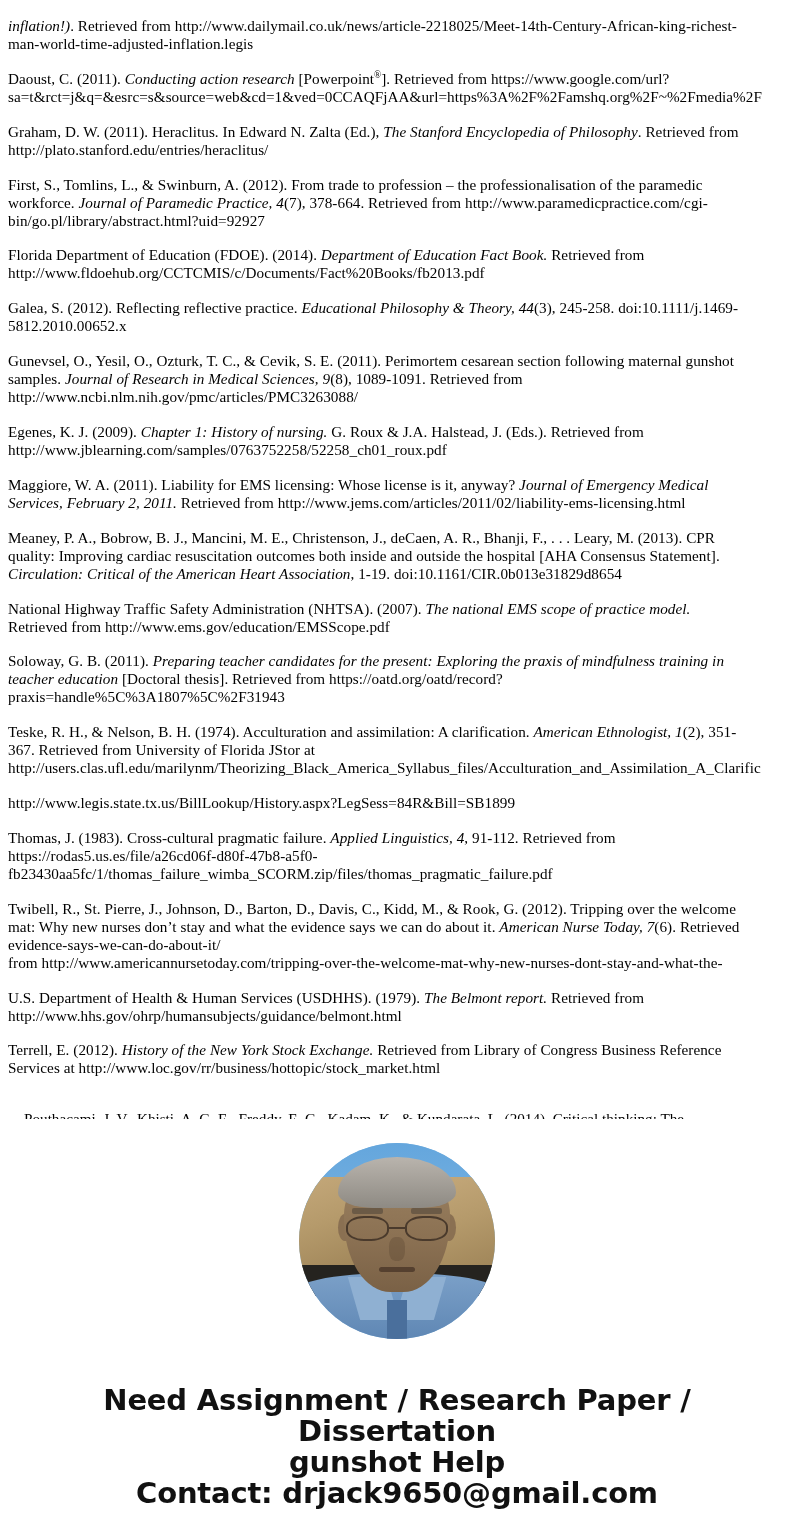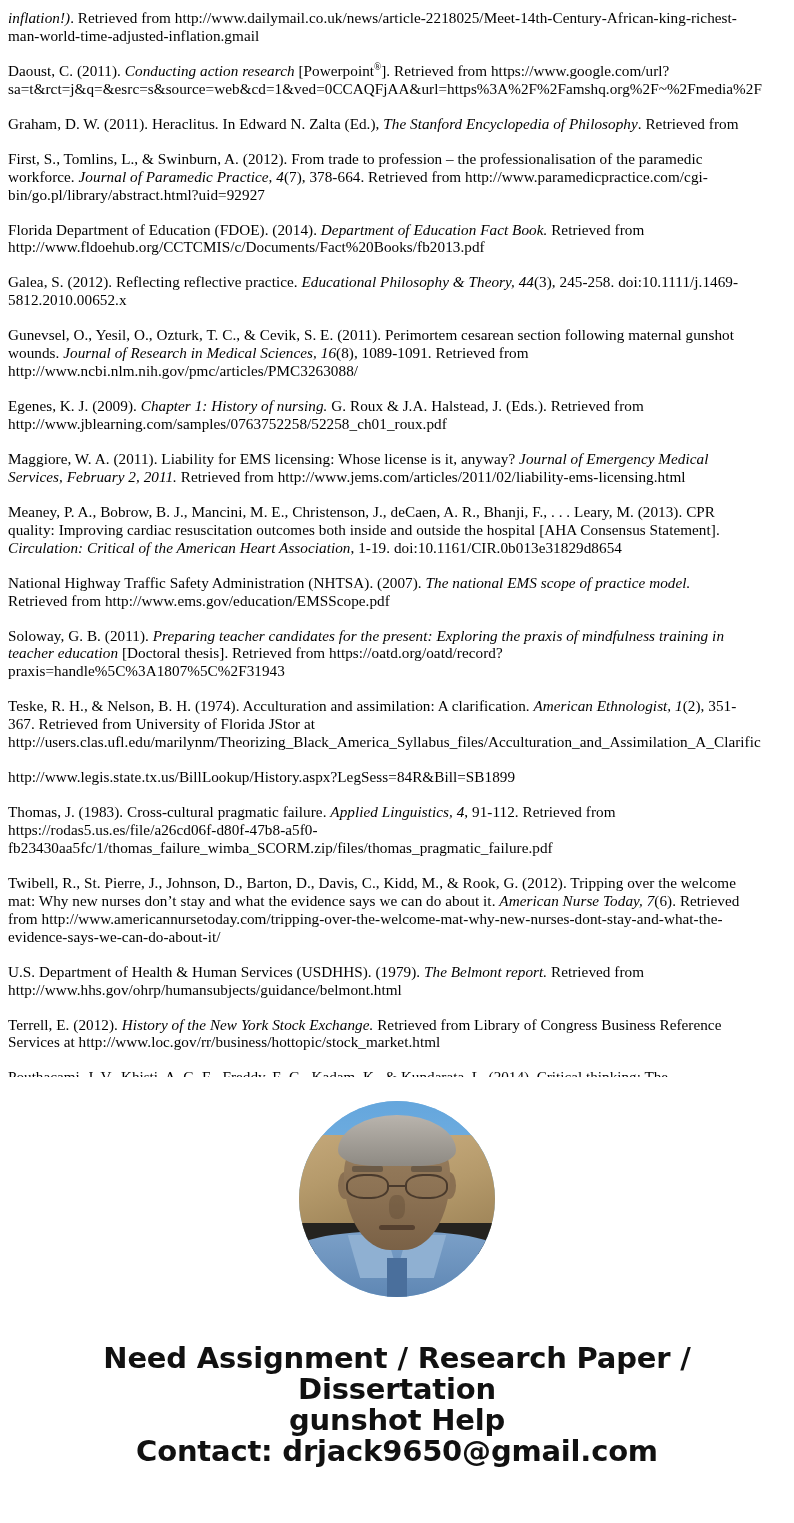--- a/index.html
+++ b/index.html
@@ -31,30 +31,30 @@
     white-space: pre;
   }
   .ref i {
     font-style: italic;
   }
   .ref sup {
     font-size: 0.62em;
     vertical-align: super;
     line-height: 0;
   }
-  .ref.first { margin-top: 8px; padding-top: 1px; }
+  .ref.first { margin-top: 16px; padding-top: 1px; }
 
   
   .ref-clipped {
     font-size: 15.2px;
     line-height: 1.18;
     height: 9px;
     overflow: hidden;
     white-space: nowrap;
-    margin: 0;
+    margin: 16px;
     padding: 0 8px;
   }
 
   
   #photo-block {
     margin-top: 24px;
     display: flex;
     justify-content: center;
   }
   .avatar {
@@ -228,45 +228,46 @@
     font-size: 29px;
     line-height: 1.06;
   }
 </style>
 </head>
 <body>
 
 <div id="references">
     <div class="ref first">
       <span class="ln"><i>inflation!)</i><span>. Retrieved from http://www.dailymail.co.uk/news/article-2218025/Meet-14th-Century-African-king-richest-</span></span>
-      <span class="ln"><span>man-world-time-adjusted-inflation.gmail</span></span>
+      <span class="ln"><span>man-world-time-adjusted-inflation.legis</span></span>
     </div>
     <div class="ref">
       <span class="ln"><span>Daoust, C. (2011). </span><i>Conducting action research</i><span> [Powerpoint</span><sup>®</sup><span>]. Retrieved from https://www.google.com/url?</span></span>
       <span class="ln"><span>sa=t&amp;rct=j&amp;q=&amp;esrc=s&amp;source=web&amp;cd=1&amp;ved=0CCAQFjAA&amp;url=https%3A%2F%2Famshq.org%2F~%2Fmedia%2F</span></span>
     </div>
     <div class="ref">
       <span class="ln"><span>Graham, D. W. (2011). Heraclitus. In Edward N. Zalta (Ed.), </span><i>The Stanford Encyclopedia of Philosophy</i><span>. Retrieved from</span></span>
+      <span class="ln"><span>http://plato.stanford.edu/entries/heraclitus/</span></span>
     </div>
     <div class="ref">
       <span class="ln"><span>First, S., Tomlins, L., &amp; Swinburn, A. (2012). From trade to profession – the professionalisation of the paramedic</span></span>
       <span class="ln"><span>workforce. </span><i>Journal of Paramedic Practice, 4</i><span>(7), 378-664. Retrieved from http://www.paramedicpractice.com/cgi-</span></span>
       <span class="ln"><span>bin/go.pl/library/abstract.html?uid=92927</span></span>
     </div>
     <div class="ref">
       <span class="ln"><span>Florida Department of Education (FDOE). (2014). </span><i>Department of Education Fact Book.</i><span> Retrieved from</span></span>
       <span class="ln"><span>http://www.fldoehub.org/CCTCMIS/c/Documents/Fact%20Books/fb2013.pdf</span></span>
     </div>
     <div class="ref">
       <span class="ln"><span>Galea, S. (2012). Reflecting reflective practice. </span><i>Educational Philosophy &amp; Theory, 44</i><span>(3), 245-258. doi:10.1111/j.1469-</span></span>
       <span class="ln"><span>5812.2010.00652.x</span></span>
     </div>
     <div class="ref">
       <span class="ln"><span>Gunevsel, O., Yesil, O., Ozturk, T. C., &amp; Cevik, S. E. (2011). Perimortem cesarean section following maternal gunshot</span></span>
-      <span class="ln"><span>wounds. </span><i>Journal of Research in Medical Sciences, 16</i><span>(8), 1089-1091. Retrieved from</span></span>
+      <span class="ln"><span>samples. </span><i>Journal of Research in Medical Sciences, 9</i><span>(8), 1089-1091. Retrieved from</span></span>
       <span class="ln"><span>http://www.ncbi.nlm.nih.gov/pmc/articles/PMC3263088/</span></span>
     </div>
     <div class="ref">
       <span class="ln"><span>Egenes, K. J. (2009). </span><i>Chapter 1: History of nursing.</i><span> G. Roux &amp; J.A. Halstead, J. (Eds.). Retrieved from</span></span>
       <span class="ln"><span>http://www.jblearning.com/samples/0763752258/52258_ch01_roux.pdf</span></span>
     </div>
     <div class="ref">
       <span class="ln"><span>Maggiore, W. A. (2011). Liability for EMS licensing: Whose license is it, anyway? </span><i>Journal of Emergency Medical</i></span>
       <span class="ln"><i>Services, February 2, 2011.</i><span> Retrieved from http://www.jems.com/articles/2011/02/liability-ems-licensing.html</span></span>
     </div>
@@ -293,22 +294,22 @@
       <span class="ln"><span>http://www.legis.state.tx.us/BillLookup/History.aspx?LegSess=84R&amp;Bill=SB1899</span></span>
     </div>
     <div class="ref">
       <span class="ln"><span>Thomas, J. (1983). Cross-cultural pragmatic failure. </span><i>Applied Linguistics, 4</i><span>, 91-112. Retrieved from</span></span>
       <span class="ln"><span>https://rodas5.us.es/file/a26cd06f-d80f-47b8-a5f0-</span></span>
       <span class="ln"><span>fb23430aa5fc/1/thomas_failure_wimba_SCORM.zip/files/thomas_pragmatic_failure.pdf</span></span>
     </div>
     <div class="ref">
       <span class="ln"><span>Twibell, R., St. Pierre, J., Johnson, D., Barton, D., Davis, C., Kidd, M., &amp; Rook, G. (2012). Tripping over the welcome</span></span>
       <span class="ln"><span>mat: Why new nurses don’t stay and what the evidence says we can do about it. </span><i>American Nurse Today, 7</i><span>(6). Retrieved</span></span>
+      <span class="ln"><span>evidence-says-we-can-do-about-it/</span></span>
       <span class="ln"><span>from http://www.americannursetoday.com/tripping-over-the-welcome-mat-why-new-nurses-dont-stay-and-what-the-</span></span>
-      <span class="ln"><span>evidence-says-we-can-do-about-it/</span></span>
     </div>
     <div class="ref">
       <span class="ln"><span>U.S. Department of Health &amp; Human Services (USDHHS). (1979). </span><i>The Belmont report.</i><span> Retrieved from</span></span>
       <span class="ln"><span>http://www.hhs.gov/ohrp/humansubjects/guidance/belmont.html</span></span>
     </div>
     <div class="ref">
       <span class="ln"><span>Terrell, E. (2012). </span><i>History of the New York Stock Exchange.</i><span> Retrieved from Library of Congress Business Reference</span></span>
       <span class="ln"><span>Services at http://www.loc.gov/rr/business/hottopic/stock_market.html</span></span>
     </div>
   </div>

